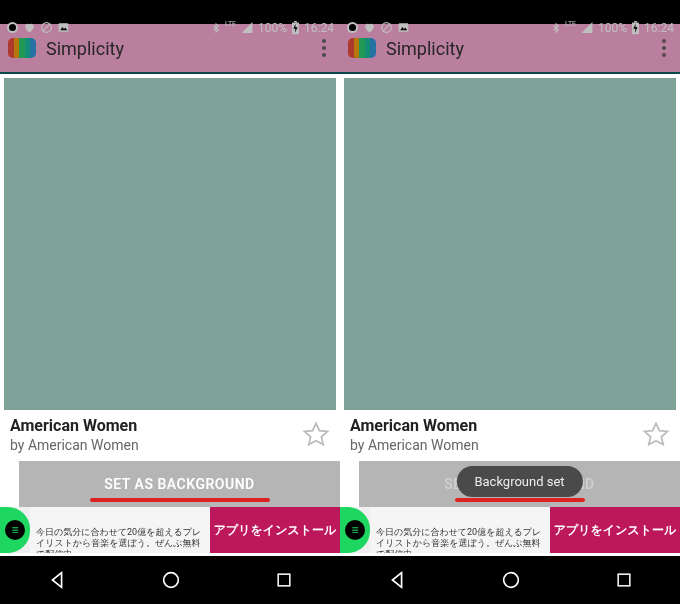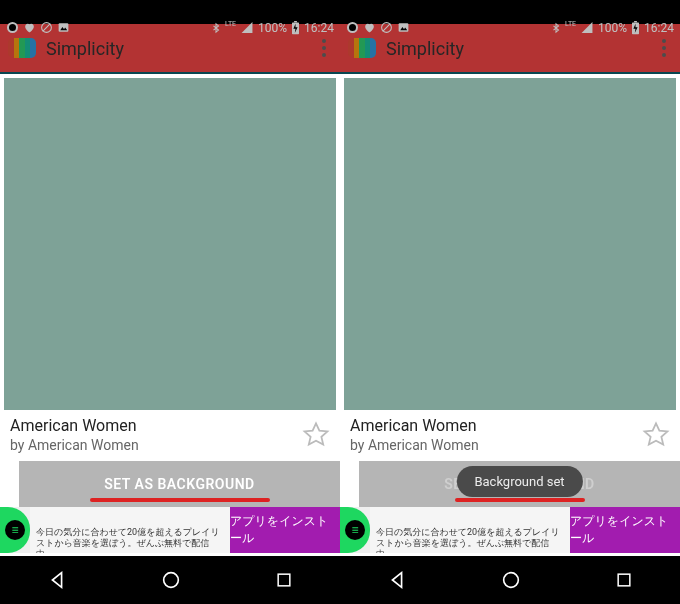--- a/index.html
+++ b/index.html
@@ -29,21 +29,21 @@
     padding: 0 6px;
     font-size: 12px;
   }
   .sb-left, .sb-right { display: flex; align-items: center; gap: 4px; margin-top: 31px; }
   .sb-ico { display: inline-flex; align-items: center; justify-content: center; }
   .sb-ico svg { display: block; }
   .lte-sup { font-size: 7px; line-height: 7px; transform: translateY(-3px); }
   
   .appbar {
     height: 50px;
-    background: #ef4444;
+    background: #f9a8d4;
     border-bottom: 2px solid #0e5f6d;
     display: flex;
     align-items: center;
     padding: 0 8px;
     gap: 10px;
   }
   .app-logo {
     width: 28px; height: 20px; border-radius: 5px;
     background: linear-gradient(90deg,#e74c3c 0 20%,#f39c12 20% 40%,#2ecc71 40% 60%,#1abc9c 60% 80%,#3498db 80% 100%);
   }
@@ -63,21 +63,21 @@
     height: 332px;
     background: #7ea297;
   }
   .meta {
     display: flex;
     align-items: center;
     padding: 6px 10px 8px 10px;
     background: #fff;
   }
   .meta-text { flex: 1; }
-  .title { font-size: 16px; color: #222; }
+  .title { font-size: 16px; color: #222; font-weight: bold; }
   .byline { font-size: 14px; color: #666; margin-top: 2px; }
   .star { width: 28px; height: 28px; }
   .star svg { width: 100%; height: 100%; display: block; }
   
   .action {
     height: 46px;
     background: #b5b5b5;
     display: flex;
     align-items: center;
     justify-content: center;
@@ -120,25 +120,26 @@
     align-items: stretch;
     font-size: 9px;
     color: #333;
     overflow: hidden;
   }
   .ad-left { width: 30px; background: #1ed760; display:flex; align-items:center; justify-content:center; border-radius: 0 22px 22px 0; overflow:hidden;}
   .ad-left-inner { width:20px; height:20px; border-radius:50%; background:#000; display:flex; align-items:center; justify-content:center;}
   .ad-left-inner span{ color:#1ed760; font-size:12px; font-weight:bold;}
   .ad-mid { flex: 1; padding: 20px 6px; line-height: 1.2; background:#f5f5f5; }
   .ad-btn {
-    width: 110px;
-    background: #a21caf;
+    width: 130px;
+    background: #be185d;
     color: #fff;
     display: flex; align-items: center; justify-content: center;
     font-size: 12px;
+    font-weight: bold;
   }
   
   .navbar {
     position: absolute;
     bottom: 0; left: 0; right: 0;
     height: 48px;
     background: #000;
     display: flex;
     align-items: center;
     justify-content: space-around;

